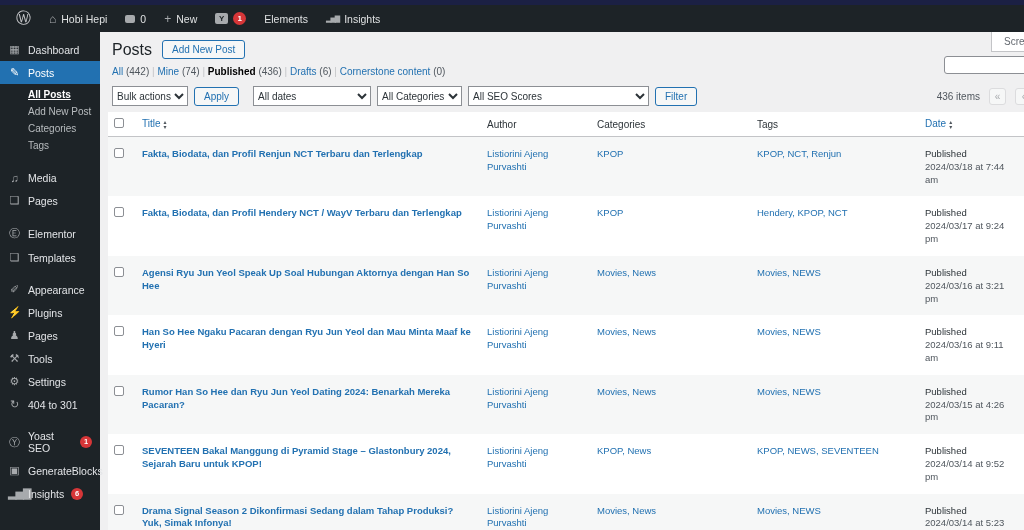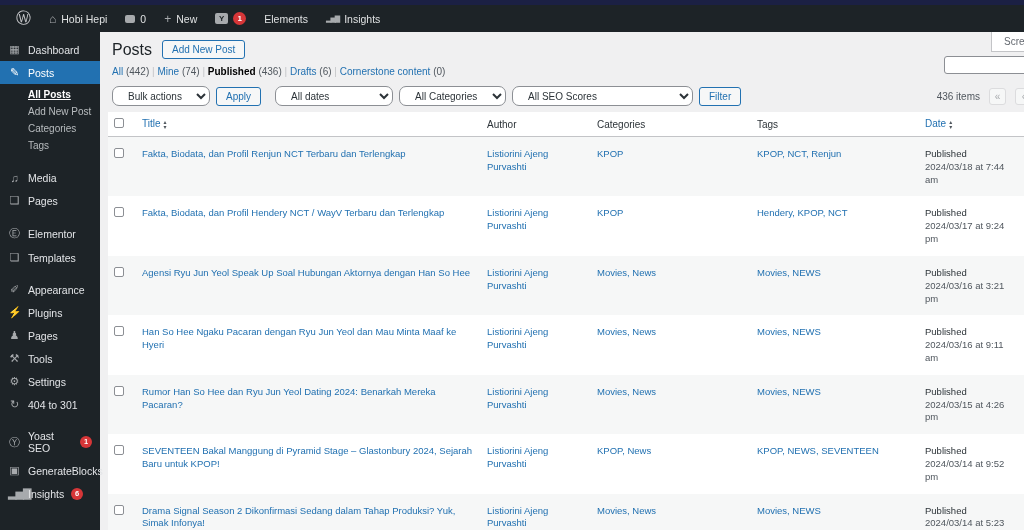--- a/index.html
+++ b/index.html
@@ -53,38 +53,38 @@
   .page-title { font-size:16px; font-weight:400; color:#1d2327; }
   .btn-outline { font-size:10px; color:#2271b1; border:1px solid #2271b1; background:#f6f7f7;
     padding:3px 9px; border-radius:3px; cursor:pointer; white-space:nowrap; }
 
   .subsubsub { padding:5px 12px 3px; font-size:10px; color:#c3c4c7; }
   .view-link { color:#2271b1; text-decoration:none; cursor:pointer; }
   .view-link.current { color:#000; font-weight:bold; }
   .view-count { color:#50575e; font-weight:normal; }
 
   .tablenav { display:flex; align-items:center; gap:6px; padding:6px 0 6px 12px; }
-  .tablenav select { font-size:10px; color:#2c3338; border:1px solid #8c8f94; border-radius:7px;
-    background:#fff; height:20px; padding:0 11px; }
+  .tablenav select { font-size:10px; color:#2c3338; border:1px solid #8c8f94; border-radius:0;
+    background:#fff; height:20px; padding:0 0; }
   .items-count { margin-left:auto; font-size:10px; color:#50575e; white-space:nowrap; }
   .page-btn { display:inline-block; width:17px; height:17px; background:#f6f7f7;
     border:1px solid #dcdcde; border-radius:3px; color:#a7aaad; font-size:10px;
     line-height:15px; text-align:center; margin-left:3px; }
 
   .table-wrap { margin-left:8px; background:#fff; }
   table { width:100%; border-collapse:collapse; table-layout:fixed; }
   thead th { text-align:left; font-size:10px; font-weight:400; color:#2c3338;
     padding:6px; border-bottom:1px solid #c3c4c7; background:#fff; }
   th .col-link { color:#2271b1; cursor:pointer; }
   .sort { display:inline-flex; flex-direction:column; font-size:6px; line-height:5px;
     color:#50575e; margin-left:3px; vertical-align:middle; }
   tbody td { padding:11px 6px 10px; vertical-align:top; font-size:9.5px; line-height:1.35; }
   tbody tr:nth-child(odd) { background:#f6f7f7; }
   tbody tr:nth-child(even) { background:#fff; }
-  .post-title { color:#2271b1; font-weight:normal; font-size:9.5px; cursor:pointer; }
+  .post-title { color:#2271b1; font-weight:bold; font-size:9.5px; cursor:pointer; }
   .cell-link { color:#2271b1; cursor:pointer; }
   .date-status { color:#2c3338; }
   .date-val { color:#50575e; }
   .cb { display:inline-block; width:10px; height:10px; border:1px solid #8c8f94;
     border-radius:2px; background:#fff; cursor:pointer; }
   col.c-cb { width:28px; } col.c-title { width:345px; } col.c-author { width:110px; }
   col.c-cat { width:160px; } col.c-tags { width:168px; }
 </style>
 </head>
 <body>

